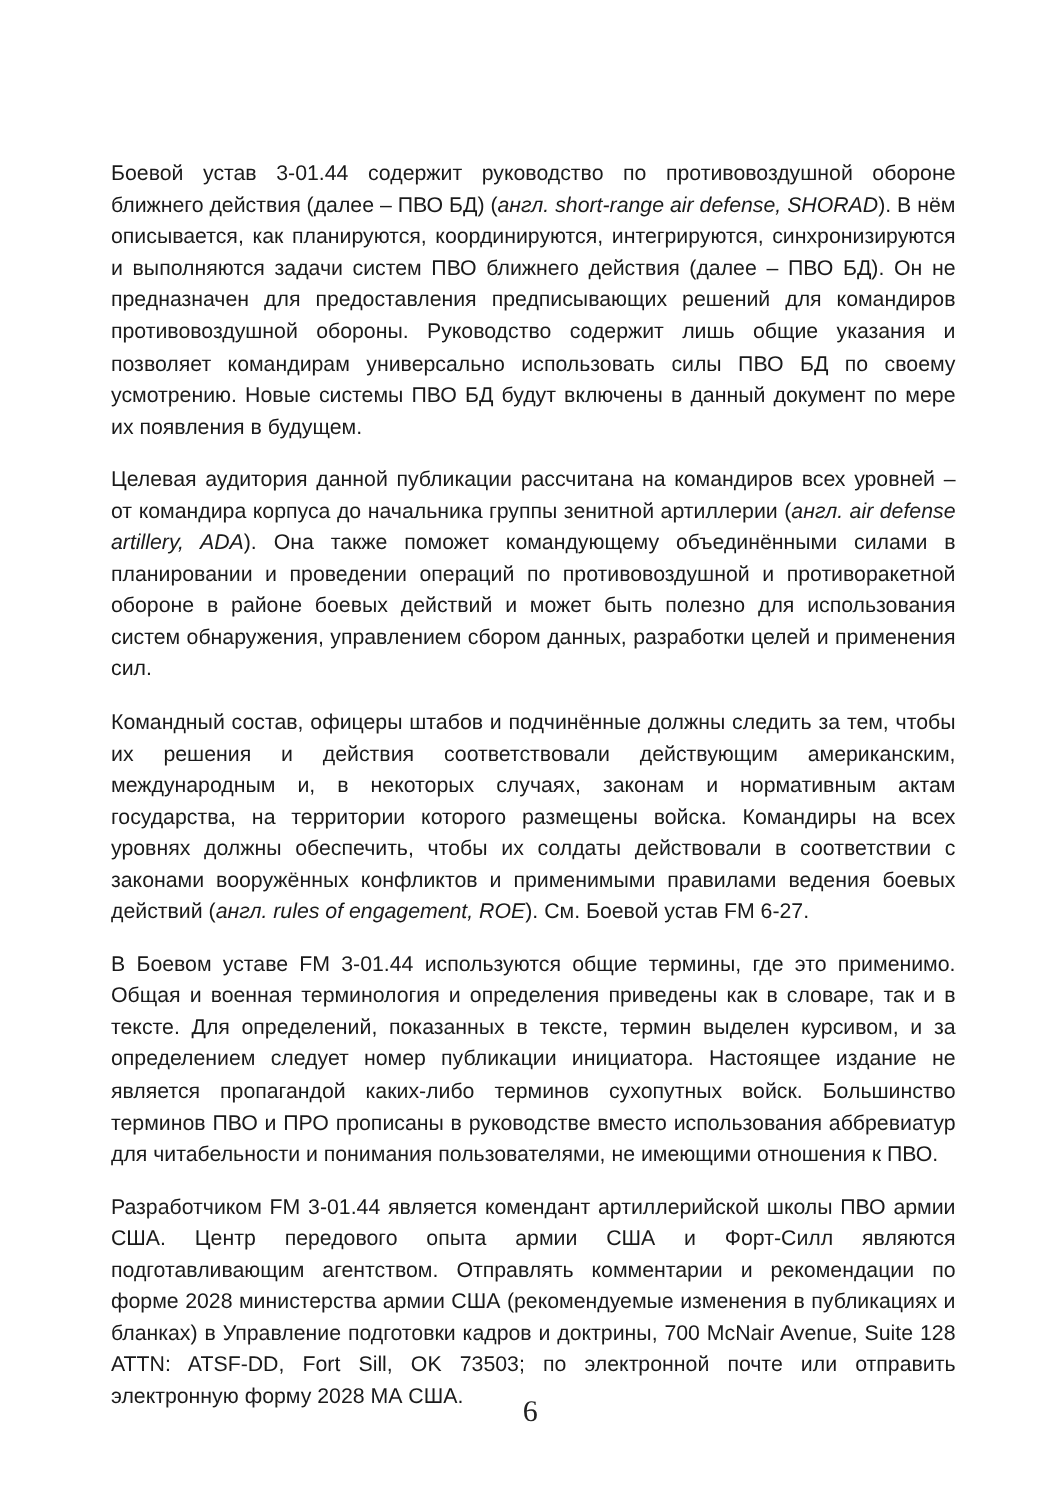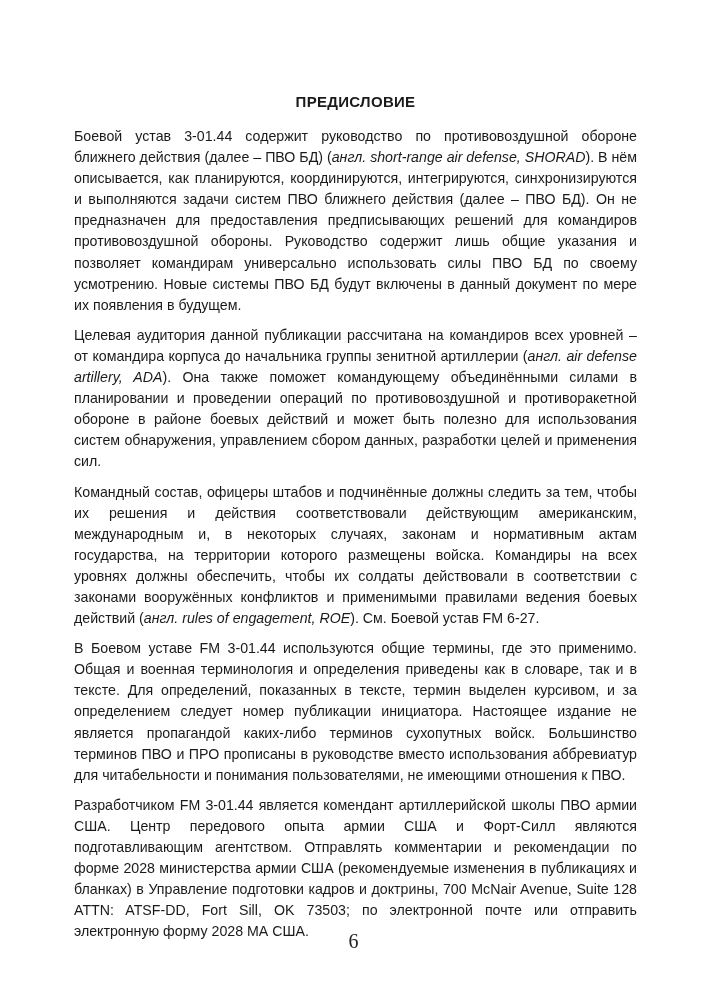--- a/index.html
+++ b/index.html
@@ -26,40 +26,39 @@
     .title {
       text-align: center;
       font-weight: bold;
       font-size: 15px;
       letter-spacing: 0.3px;
       margin: 0 0 14px 0;
       line-height: 20px;
     }
     .para {
       text-align: justify;
-      margin: 0 0 9px 0;
+      margin: 14px 0 9px 0;
       hyphens: none;
     }
     .para i { font-style: italic; }
     .page-number {
       position: absolute;
       left: 0;
       width: 707px;
       top: 930px;
       text-align: center;
       font-family: "Liberation Serif", "DejaVu Serif", serif;
       font-size: 20px;
       color: #222;
     }
   </style>
 </head>
 <body>
 
 <div class="page">
-  <div class="title">ПРЕДИСЛОВИЕ</div>
 
   <p class="para">
     <span>Боевой устав 3-01.44 содержит руководство по противовоздушной обороне ближнего действия (далее – ПВО БД) (</span><i>англ. short-range air defense, SHORAD</i><span>). В нём описывается, как планируются, координируются, интегрируются, синхронизируются и выполняются задачи систем ПВО ближнего действия (далее – ПВО БД). Он не предназначен для предоставления предписывающих решений для командиров противовоздушной обороны. Руководство содержит лишь общие указания и позволяет командирам универсально использовать силы ПВО БД по своему усмотрению. Новые системы ПВО БД будут включены в данный документ по мере их появления в будущем.</span>
   </p>
 
   <p class="para">
     <span>Целевая аудитория данной публикации рассчитана на командиров всех уровней – от командира корпуса до начальника группы зенитной артиллерии (</span><i>англ. air defense artillery, ADA</i><span>). Она также поможет командующему объединёнными силами в планировании и проведении операций по противовоздушной и противоракетной обороне в районе боевых действий и может быть полезно для использования систем обнаружения, управлением сбором данных, разработки целей и применения сил.</span>
   </p>
 
   <p class="para">

